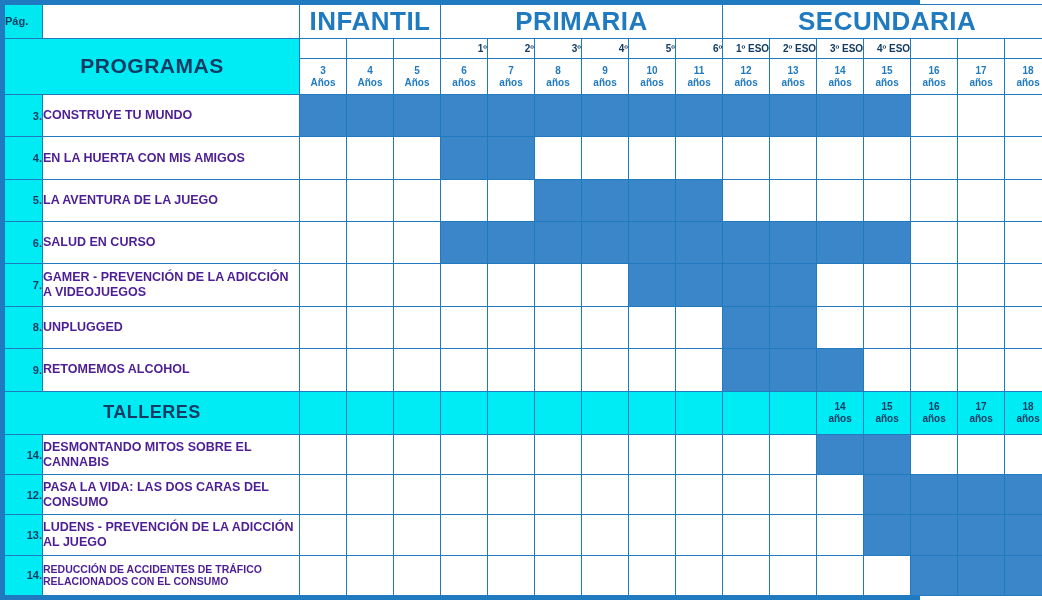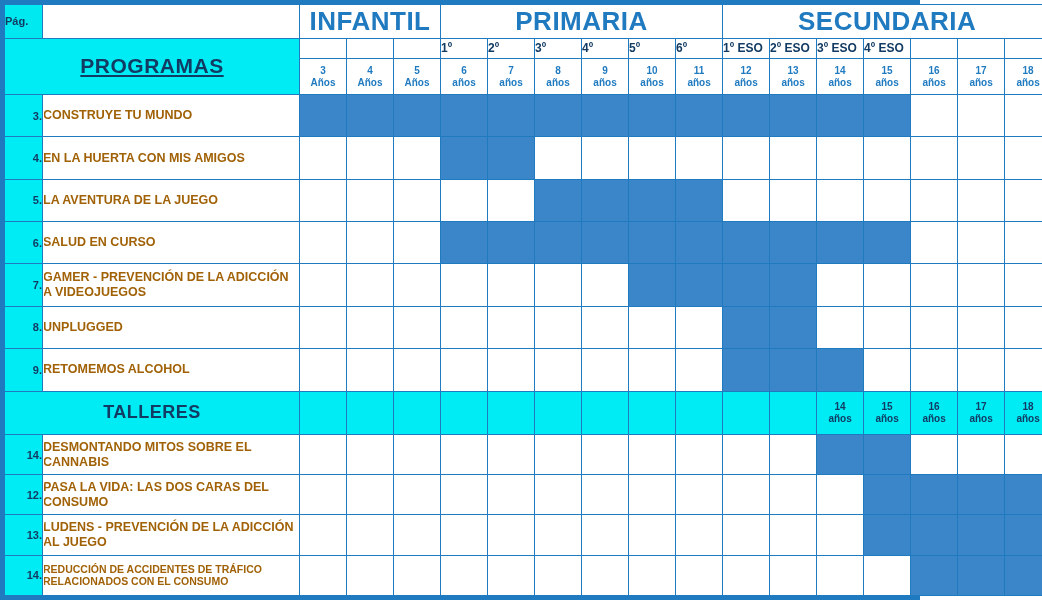--- a/index.html
+++ b/index.html
@@ -49,32 +49,31 @@
     color: #1f7ac0;
     font-size: 26px;
     font-weight: bold;
     text-align: center;
     letter-spacing: 0.5px;
   }
   .blank-white { background: #ffffff; }
   .grade {
     background: #ffffff;
     color: #123b63;
-    font-size: 12px;
-    font-weight: bold;
-    text-align: left;
+    font-size: 10px;
+    font-weight: bold;
+    text-align: right;
   }
   .programs-title {
     background: #00ecf5;
     color: #123b63;
     font-size: 21px;
     font-weight: bold;
     text-align: center;
     letter-spacing: 0.5px;
-    text-decoration: underline;
   }
   .age {
     background: #ffffff;
     color: #1f7ac0;
     font-size: 10px;
     font-weight: bold;
     text-align: center;
     line-height: 1.15;
   }
   .age-cyan {
@@ -89,28 +88,27 @@
   .num {
     background: #00ecf5;
     color: #123b63;
     font-size: 11px;
     font-weight: bold;
     text-align: right;
     padding-right: 7px;
   }
   .name {
     background: #ffffff;
-    color: #a16207;
+    color: #4c1d95;
     font-size: 12.5px;
     font-weight: bold;
     text-align: left;
     padding-left: 9px;
     padding-right: 4px;
     line-height: 1.2;
-    border-radius: 10px;
   }
   .name.small {
     font-size: 10.5px;
     margin-left: 25px;
   }
   .cell-on  { background: #3a86c8; }
   .cell-off { background: #ffffff; }
   .talleres-title {
     background: #00ecf5;
     color: #123b63;

